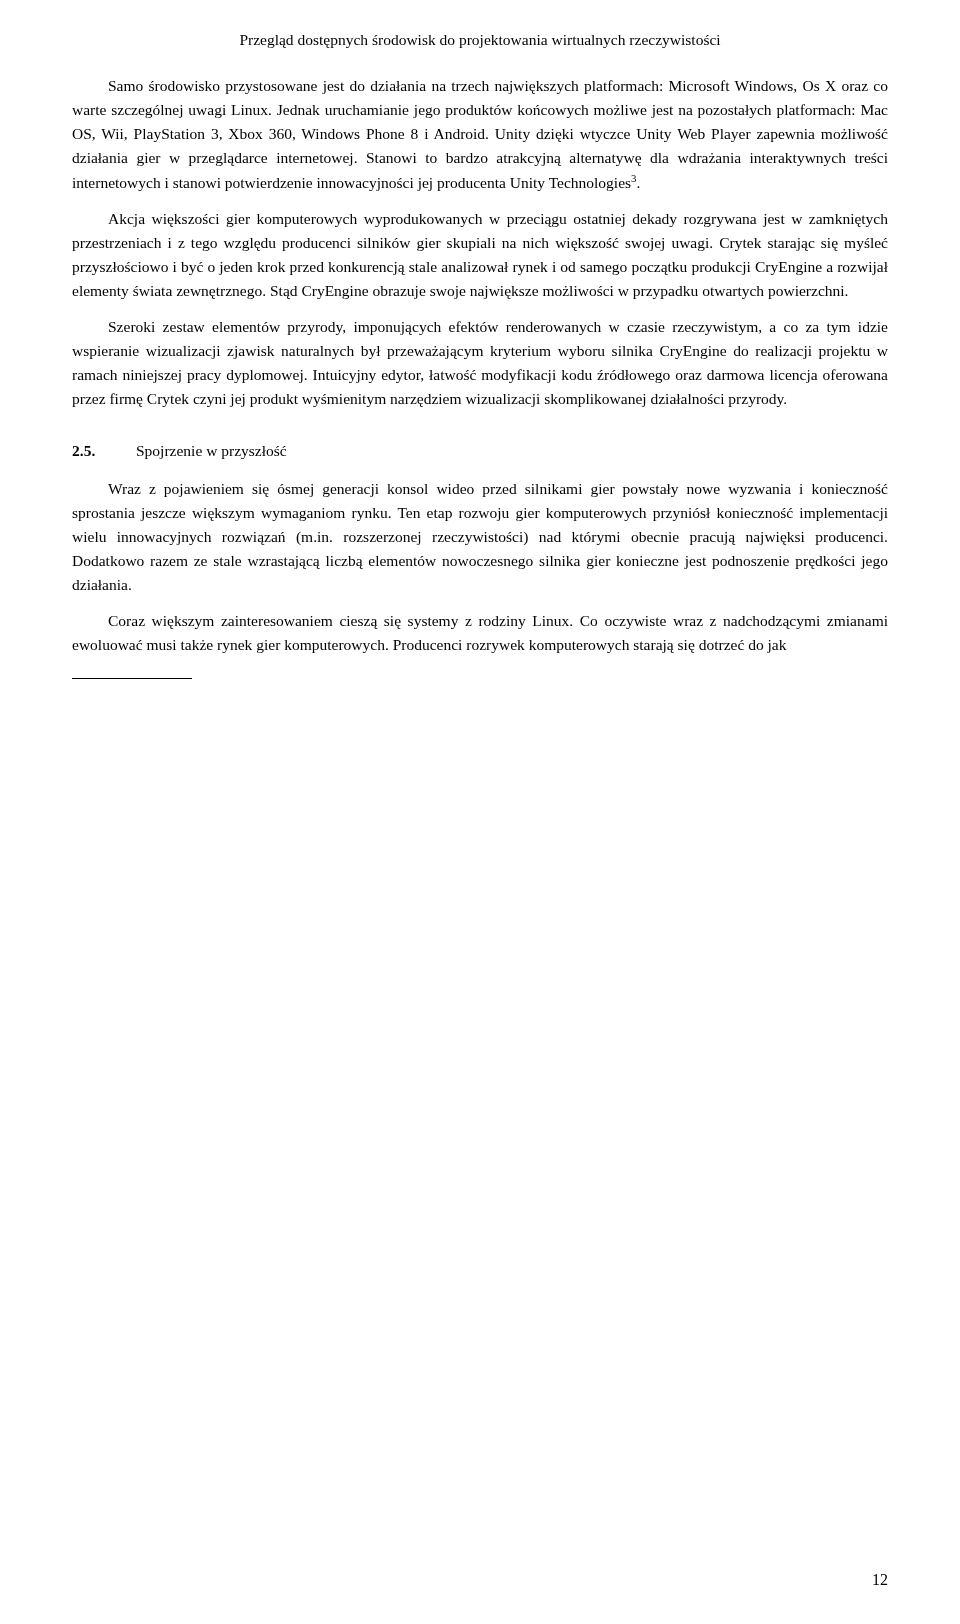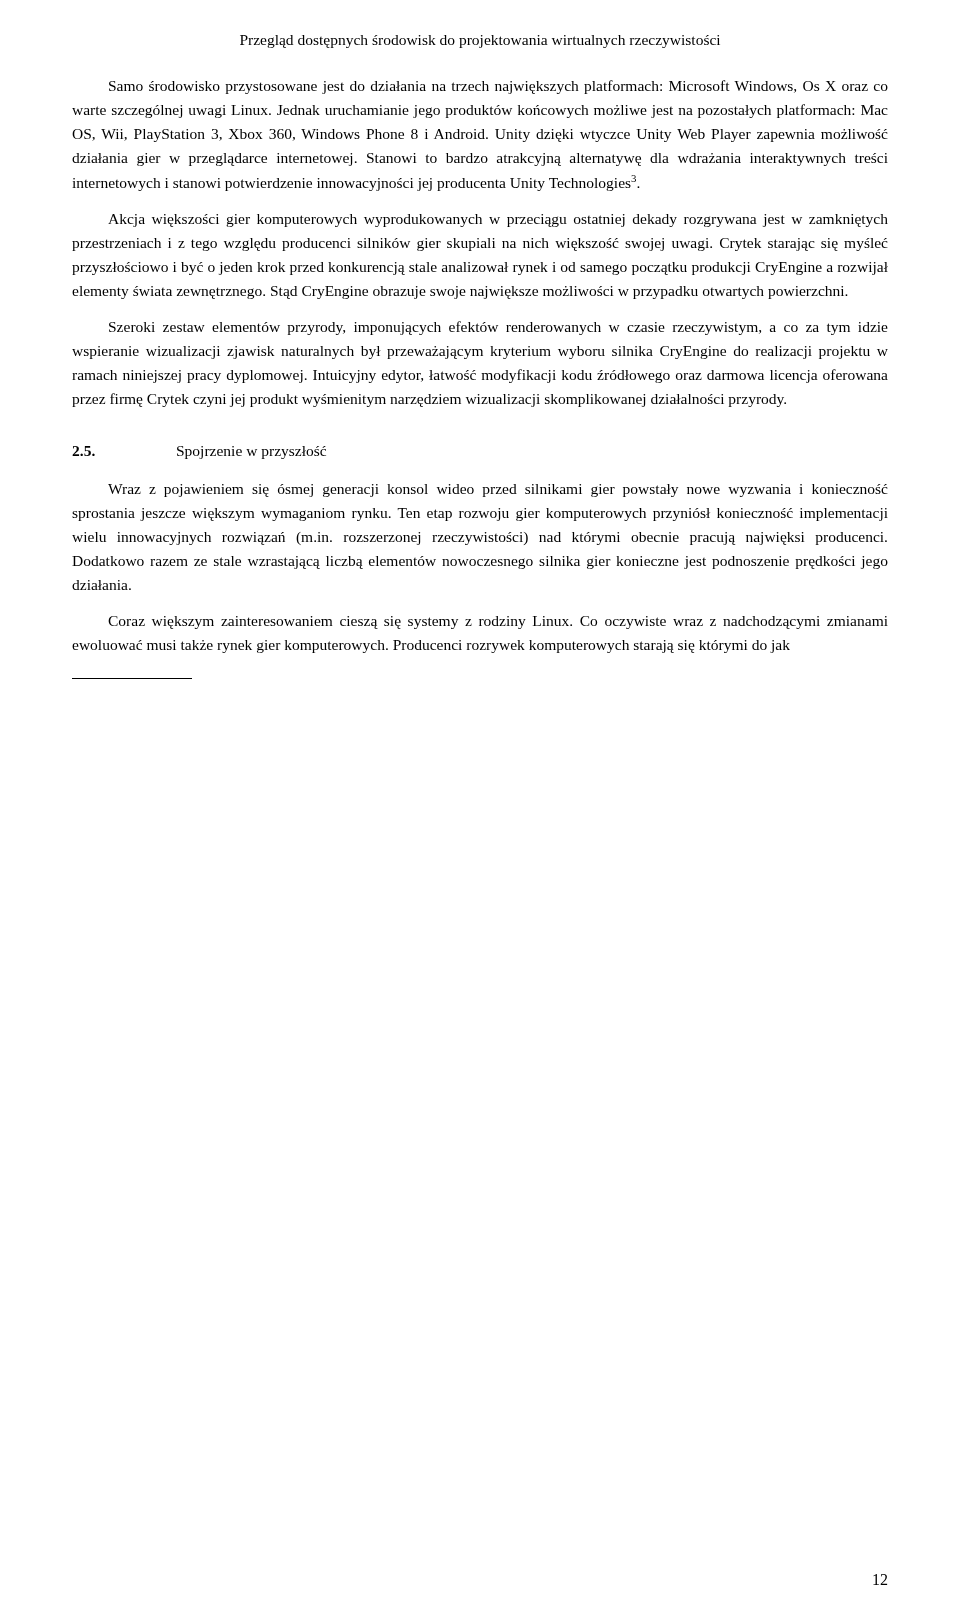--- a/index.html
+++ b/index.html
@@ -36,21 +36,20 @@
       text-align: justify;
       margin-bottom: 12px;
       text-indent: 36px;
     }
 
     .section-heading {
       display: flex;
       align-items: flex-end;
       margin-top: 28px;
       margin-bottom: 14px;
-      gap: 40px;
     }
 
     .section-number {
       font-weight: bold;
       font-size: 15.5px;
       margin-right: 24px;
       min-width: 40px;
     }
 
     .section-title {
@@ -101,20 +100,20 @@
 
   <p class="body-text">Szeroki zestaw elementów przyrody, imponujących efektów renderowanych w czasie rzeczywistym, a co za tym idzie wspieranie wizualizacji zjawisk naturalnych był przeważającym kryterium wyboru silnika CryEngine do realizacji projektu w ramach niniejszej pracy dyplomowej. Intuicyjny edytor, łatwość modyfikacji kodu źródłowego oraz darmowa licencja oferowana przez firmę Crytek czyni jej produkt wyśmienitym narzędziem wizualizacji skomplikowanej działalności przyrody.</p>
 
   <div class="section-heading">
     <span class="section-number">2.5.</span>
     <span class="section-title">Spojrzenie w przyszłość</span>
   </div>
 
   <p class="body-text">Wraz z pojawieniem się ósmej generacji konsol wideo przed silnikami gier powstały nowe wyzwania i konieczność sprostania jeszcze większym wymaganiom rynku. Ten etap rozwoju gier komputerowych przyniósł konieczność implementacji wielu innowacyjnych rozwiązań (m.in. rozszerzonej rzeczywistości) nad którymi obecnie pracują najwięksi producenci. Dodatkowo razem ze stale wzrastającą liczbą elementów nowoczesnego silnika gier konieczne jest podnoszenie prędkości jego działania.</p>
 
-  <p class="body-text">Coraz większym zainteresowaniem cieszą się systemy z rodziny Linux. Co oczywiste wraz z nadchodzącymi zmianami ewoluować musi także rynek gier komputerowych. Producenci rozrywek komputerowych starają się którymi do jak</p>
+  <p class="body-text">Coraz większym zainteresowaniem cieszą się systemy z rodziny Linux. Co oczywiste wraz z nadchodzącymi zmianami ewoluować musi także rynek gier komputerowych. Producenci rozrywek komputerowych starają się dotrzeć do jak</p>
 
   <hr class="footnote-separator">
 
 
   <div class="page-number">12</div>
 
 </div>
 
 </body></html>

